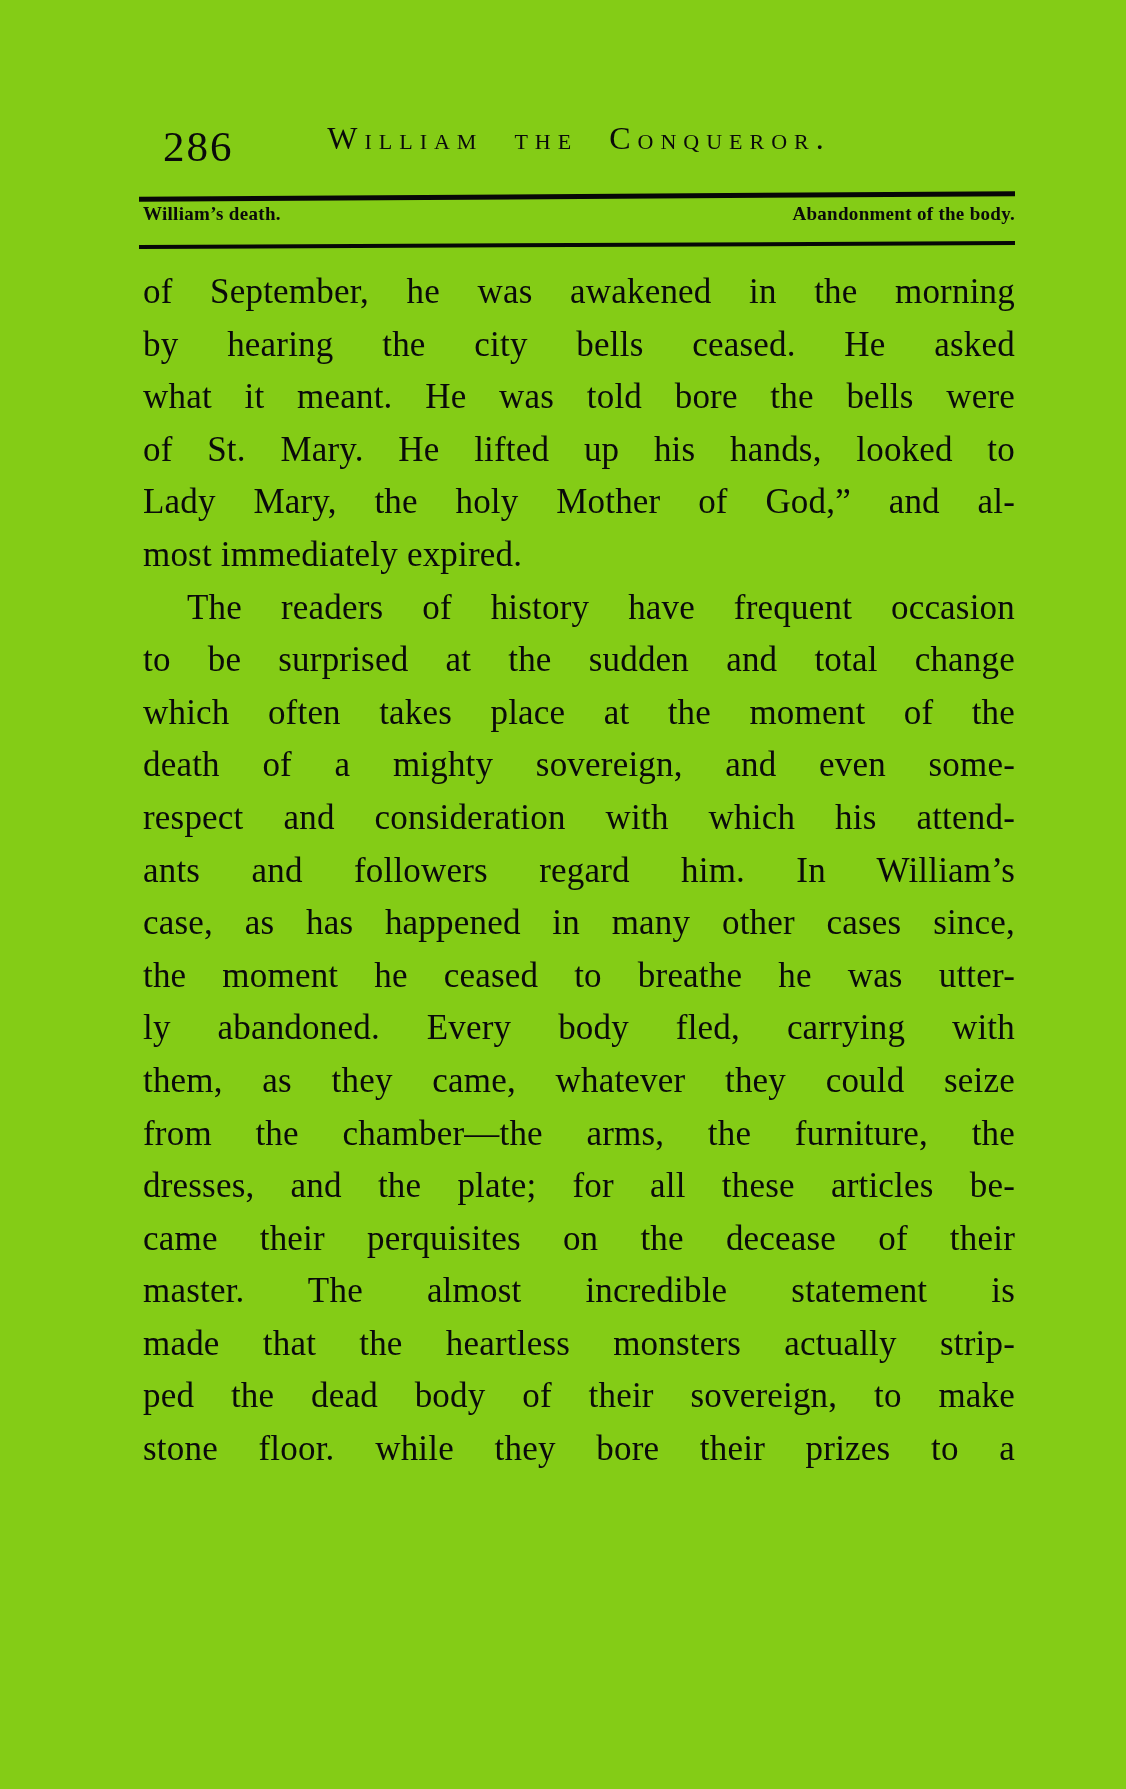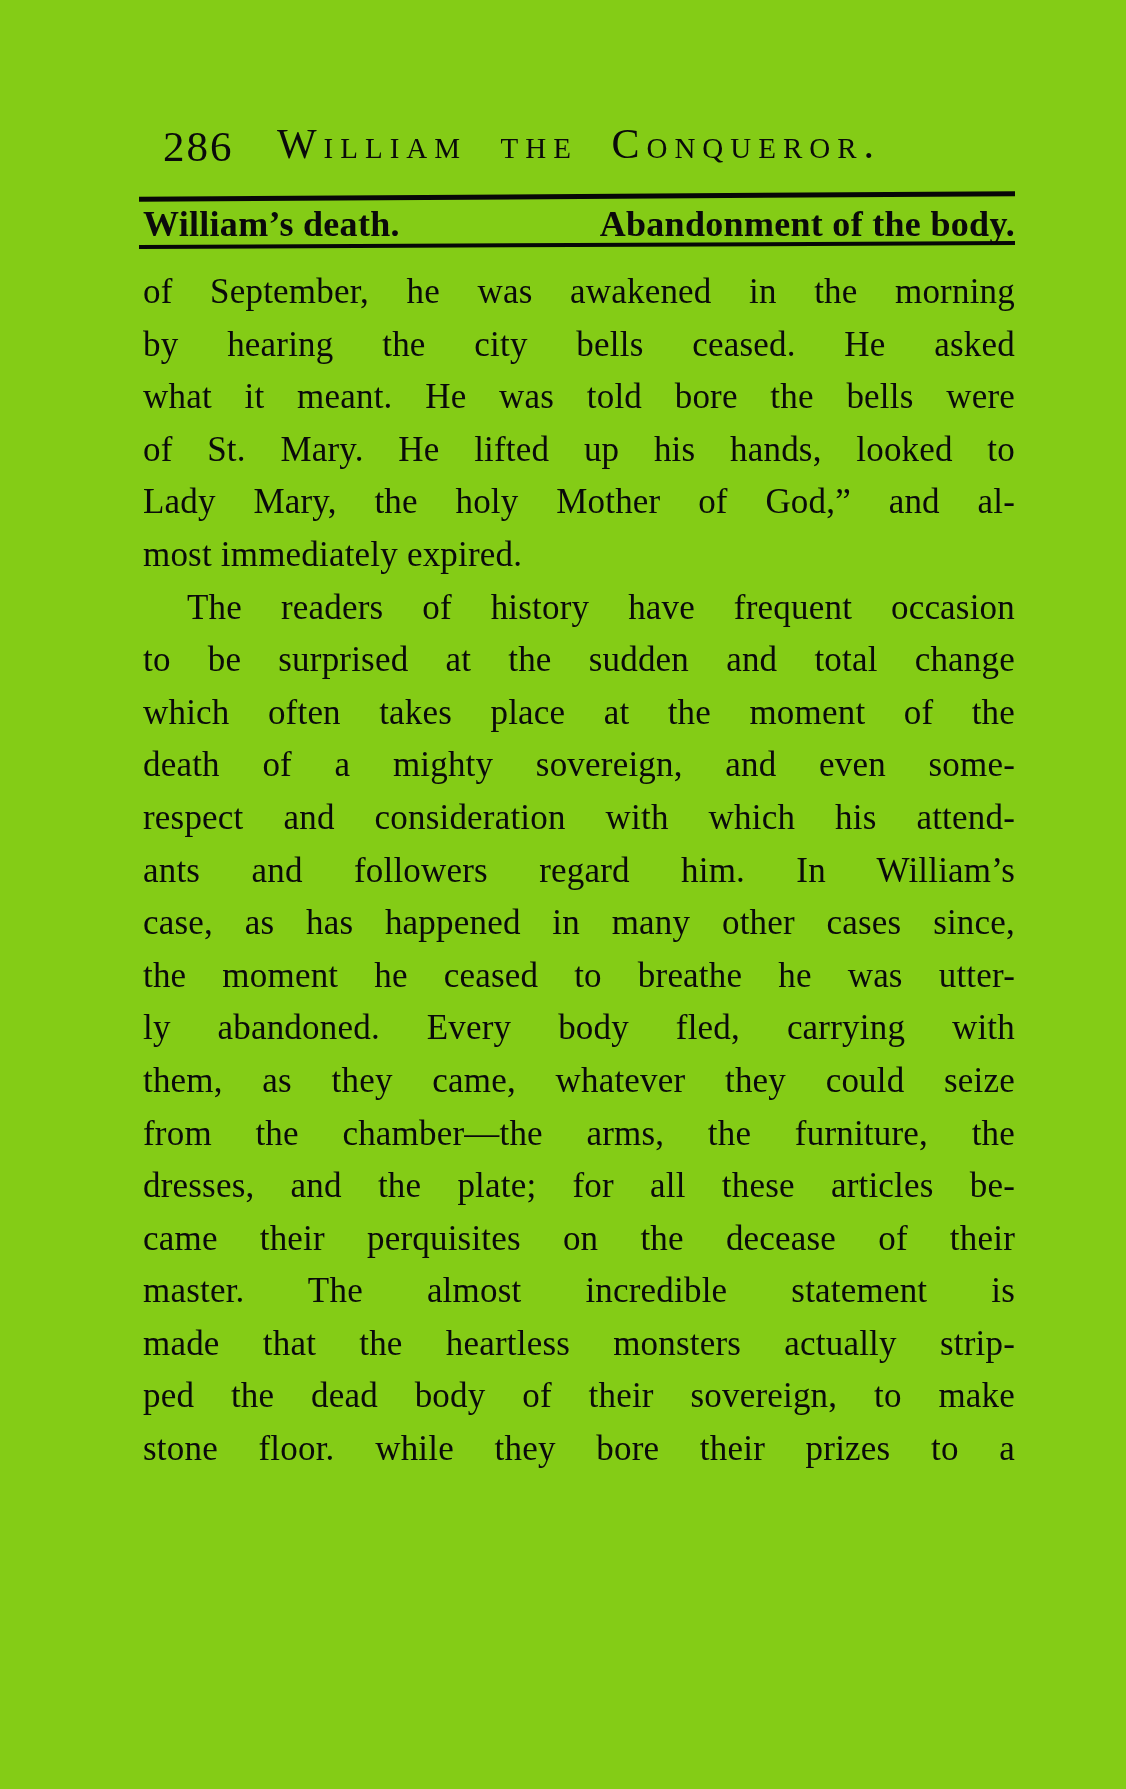--- a/index.html
+++ b/index.html
@@ -26,21 +26,21 @@
   .page-number {
     position: absolute;
     left: 20px;
     top: 2px;
     font-size: 43px;
     letter-spacing: 2px;
   }
   .page-title {
     display: block;
     text-align: center;
-    font-size: 42px;
+    font-size: 32px;
     font-variant: small-caps;
     letter-spacing: 7px;
     word-spacing: 16px;
   }
   .rule {
     position: absolute;
     left: 139px;
     width: 876px;
     background: #070707;
   }
@@ -54,21 +54,21 @@
     height: 4px;
     transform: rotate(-0.25deg);
   }
   .running-heads {
     position: absolute;
     left: 143px;
     top: 203px;
     width: 872px;
     display: flex;
     justify-content: space-between;
-    font-size: 36px;
+    font-size: 19px;
     font-weight: 700;
     letter-spacing: 0.3px;
   }
   .body-text {
     position: absolute;
     left: 143px;
     top: 266px;
     width: 872px;
   }
   .line {

